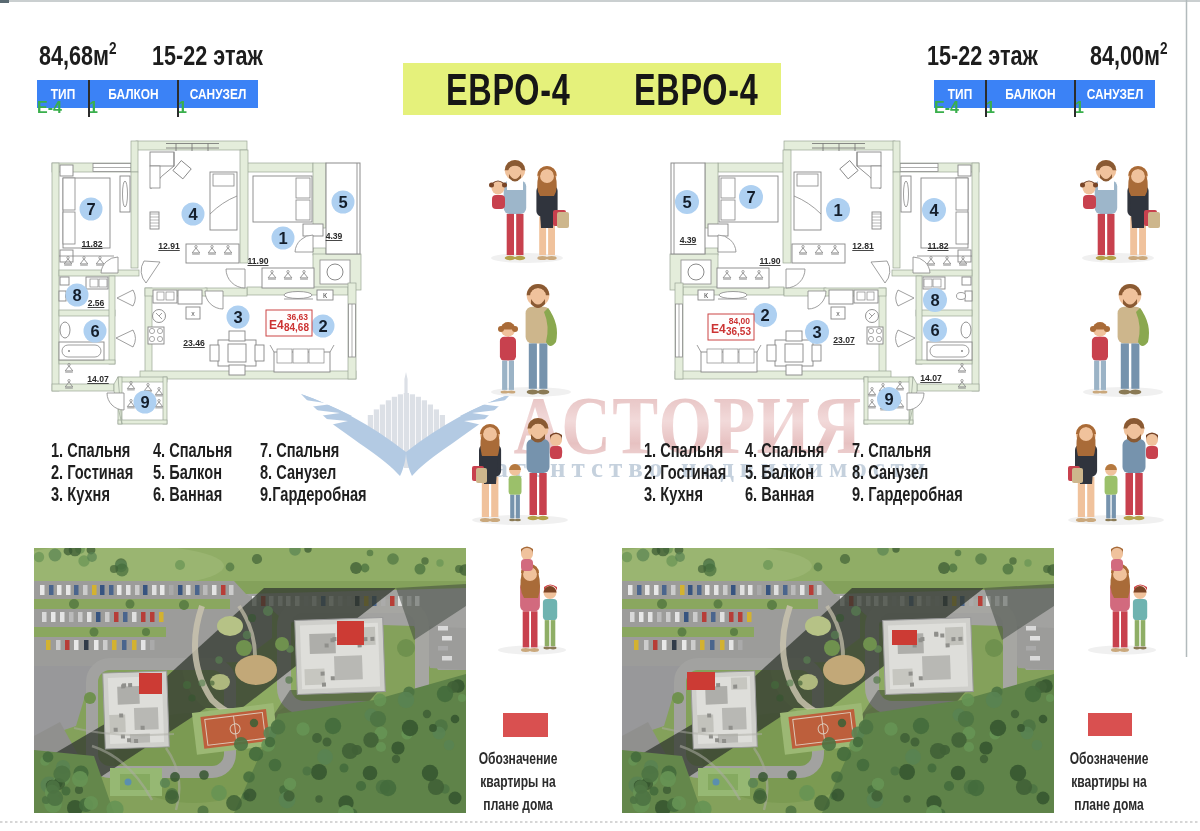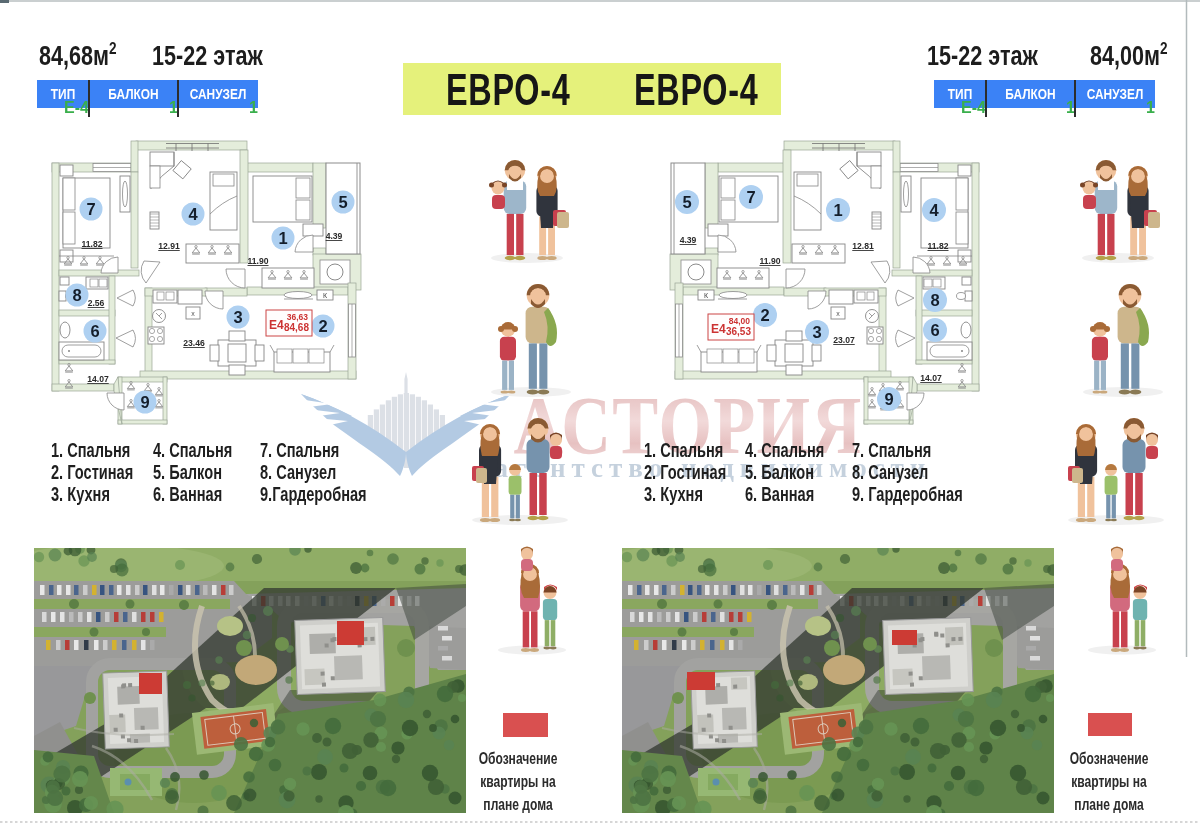--- a/index.html
+++ b/index.html
@@ -2,21 +2,21 @@
 <html><head><meta charset="utf-8">
 <style>
 html,body{margin:0;padding:0;width:1200px;height:831px;background:#ffffff;overflow:hidden;}
 body{font-family:"Liberation Sans", sans-serif;position:relative;}
 .hdr{position:absolute;font-weight:bold;color:#1d1d1d;font-size:27px;transform:scaleX(0.8);transform-origin:left top;white-space:nowrap;}
 .ttl{position:absolute;font-weight:bold;color:#161616;font-size:45px;transform:scaleX(0.72);transform-origin:left top;white-space:nowrap;letter-spacing:1px;}
 .sup{font-size:17px;position:relative;top:-11px;}
 .bar{position:absolute;background:#3b82f6;height:28px;display:flex;color:#fff;font-weight:bold;font-size:14px;align-items:center;}
 .bar div{text-align:center;transform:scaleX(0.85);line-height:18px;}
 .vals{position:absolute;display:flex;color:#3aaf4c;font-weight:bold;font-size:16px;}
-.vals div{text-align:right;}
+.vals div{text-align:left;}
 .vline{position:absolute;width:2px;background:#2c2c2c;}
 .legend{position:absolute;font-weight:bold;font-size:20px;color:#1f1f1f;line-height:21.8px;transform:scaleX(0.73);transform-origin:left top;white-space:nowrap;}
 .cap{position:absolute;font-weight:bold;font-size:16.5px;color:#2b2b2b;line-height:23px;text-align:center;transform:scaleX(0.73);transform-origin:center top;white-space:nowrap;}
 </style></head>
 <body>
 
 <div class="hdr" style="left:39px;top:41px;">84,68м<span class="sup">2</span></div>
 
 <div class="hdr" style="left:152px;top:41px;">15-22 этаж</div>
 

